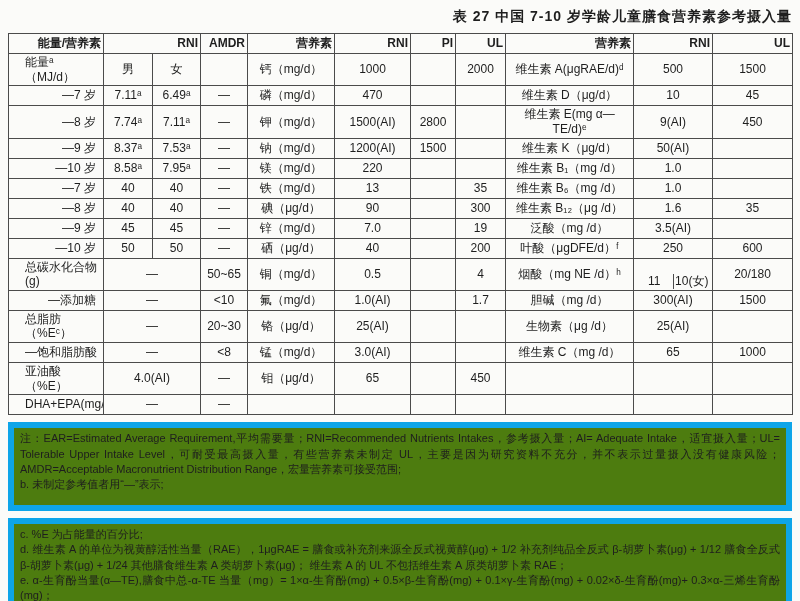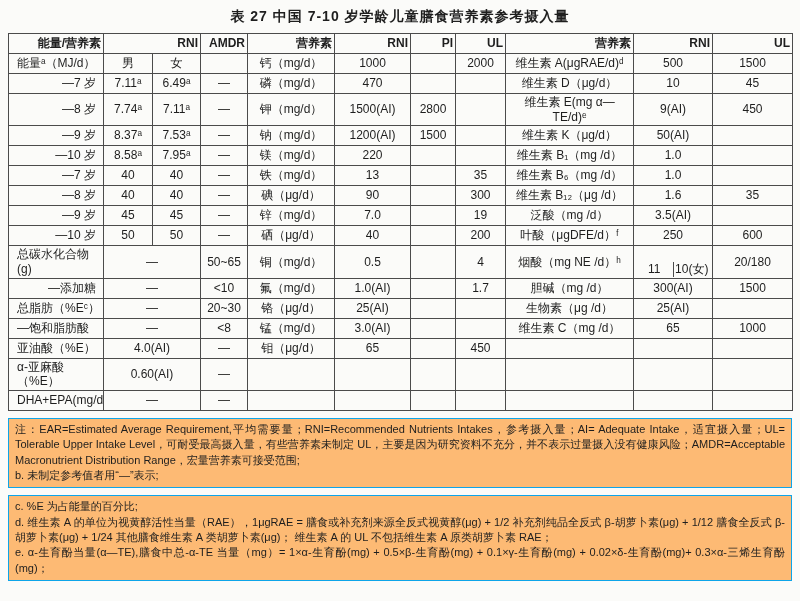--- a/index.html
+++ b/index.html
@@ -1,30 +1,30 @@
 <!DOCTYPE html>
 <html><head>
 <meta charset="utf-8">
 <style>
   html,body{margin:0;padding:0;width:800px;height:601px;overflow:hidden;
     background:#fbfbf9;color:#1e1e1e;
     font-family:"Liberation Sans","DejaVu Sans",sans-serif;}
   .page{padding:4px 8px 0 8px;}
-  .title{font-weight:bold;font-size:14px;text-align:center;margin:4px 0 7px 0;letter-spacing:1px;}
+  .title{font-weight:bold;font-size:14px;text-align:right;margin:4px 0 7px 0;letter-spacing:1px;}
   table.dri{border-collapse:collapse;table-layout:fixed;width:784px;font-size:12px;}
   table.dri td{border:1px solid #4b4b4b;text-align:center;vertical-align:middle;
     padding:1px 2px;height:17px;line-height:1.22;overflow:hidden;}
   table.dri thead td{font-weight:bold;text-align:right;}
-  table.dri td.left{text-align:left;padding-left:8px;}
+  table.dri td.left{text-align:left;padding-left:16px;}
   table.dri td.right{text-align:right;padding-right:7px;margin-left:45px;}
   .split{display:flex;align-items:flex-end;height:100%;}
   .split span{flex:1;}
   .split span:first-child{border-right:1px solid #4b4b4b;}
-  .notes{border:1px solid #0ea5e9;font-size:11px;line-height:1.4;
-    padding:3px 6px 4px 6px;margin-top:7px;background:#fdba74;}
+  .notes{border:6px solid #0ea5e9;font-size:11px;line-height:1.4;
+    padding:3px 6px 12px 6px;margin-top:7px;background:#4d7c0f;}
   .notes p{margin:0;text-align:justify;}
 </style>
 </head>
 <body>
 
 <div class="page">
   <div class="title">表 27  中国 7-10 岁学龄儿童膳食营养素参考摄入量</div>
 
   <table class="dri">
     <colgroup>
@@ -231,32 +231,20 @@
           <td>—</td>
           <td>钼（μg/d）</td>
           <td>65</td>
           <td></td>
           <td>450</td>
           <td></td>
           <td></td>
           <td></td>
         </tr>
         <tr>
-          <td class="left">α-亚麻酸（%E）</td>
-          <td colspan="2">0.60(AI)</td>
-          <td>—</td>
-          <td></td>
-          <td></td>
-          <td></td>
-          <td></td>
-          <td></td>
-          <td></td>
-          <td></td>
-        </tr>
-        <tr>
           <td class="left">DHA+EPA(mg/d)</td>
           <td colspan="2">—</td>
           <td>—</td>
           <td></td>
           <td></td>
           <td></td>
           <td></td>
           <td></td>
           <td></td>
           <td></td>

